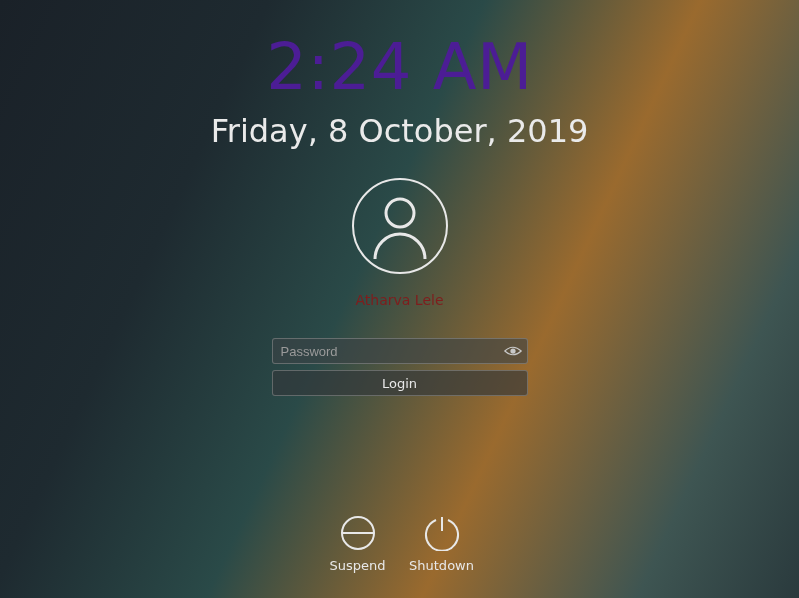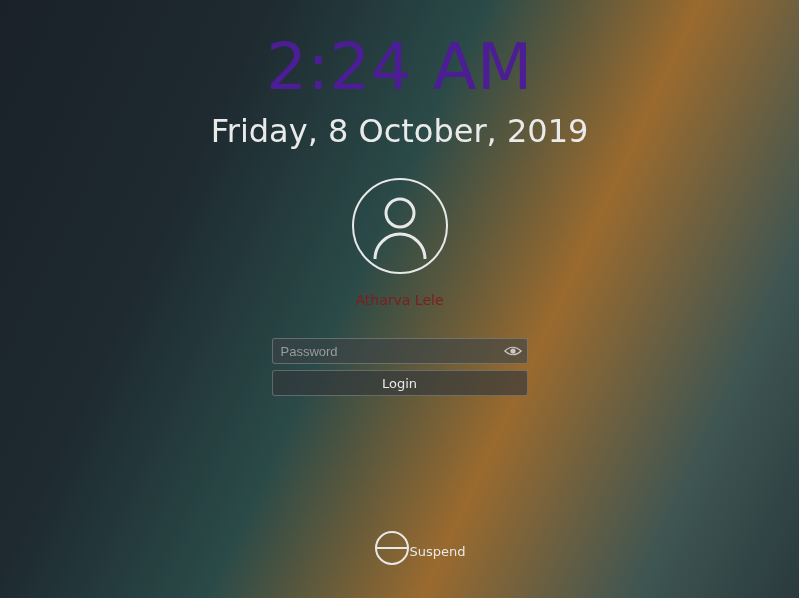--- a/index.html
+++ b/index.html
@@ -98,21 +98,21 @@
       position: absolute;
       bottom: 24px;
       left: 0;
       right: 0;
       display: flex;
       justify-content: center;
       gap: 32px;
     }
     .action-item {
       display: flex;
-      flex-direction: row;
+      flex-direction: column;
       align-items: center;
       cursor: pointer;
       width: 52px;
     }
     .action-icon {
       width: 36px;
       height: 36px;
       display: flex;
       justify-content: center;
       align-items: center;
@@ -162,15 +162,24 @@
     <div class="action-icon">
       <svg viewBox="0 0 36 36" width="36" height="36">
         <circle cx="18" cy="18" r="16" fill="none" stroke="#e8e8e8" stroke-width="2"></circle>
         <line x1="2" y1="18" x2="34" y2="18" stroke="#e8e8e8" stroke-width="2"></line>
       </svg>
     </div>
     <span class="action-label">Suspend</span>
   </div>
 
 
+  <div class="action-item">
+    <div class="action-icon">
+      <svg viewBox="0 0 36 36" width="36" height="36">
+        <path d="M 12 5 A 16 16 0 1 0 24 5" fill="none" stroke="#e8e8e8" stroke-width="2"></path>
+        <line x1="18" y1="2" x2="18" y2="16" stroke="#e8e8e8" stroke-width="2"></line>
+      </svg>
+    </div>
+    <span class="action-label">Shutdown</span>
+  </div>
 
 
 </div>
 
 </body></html>

